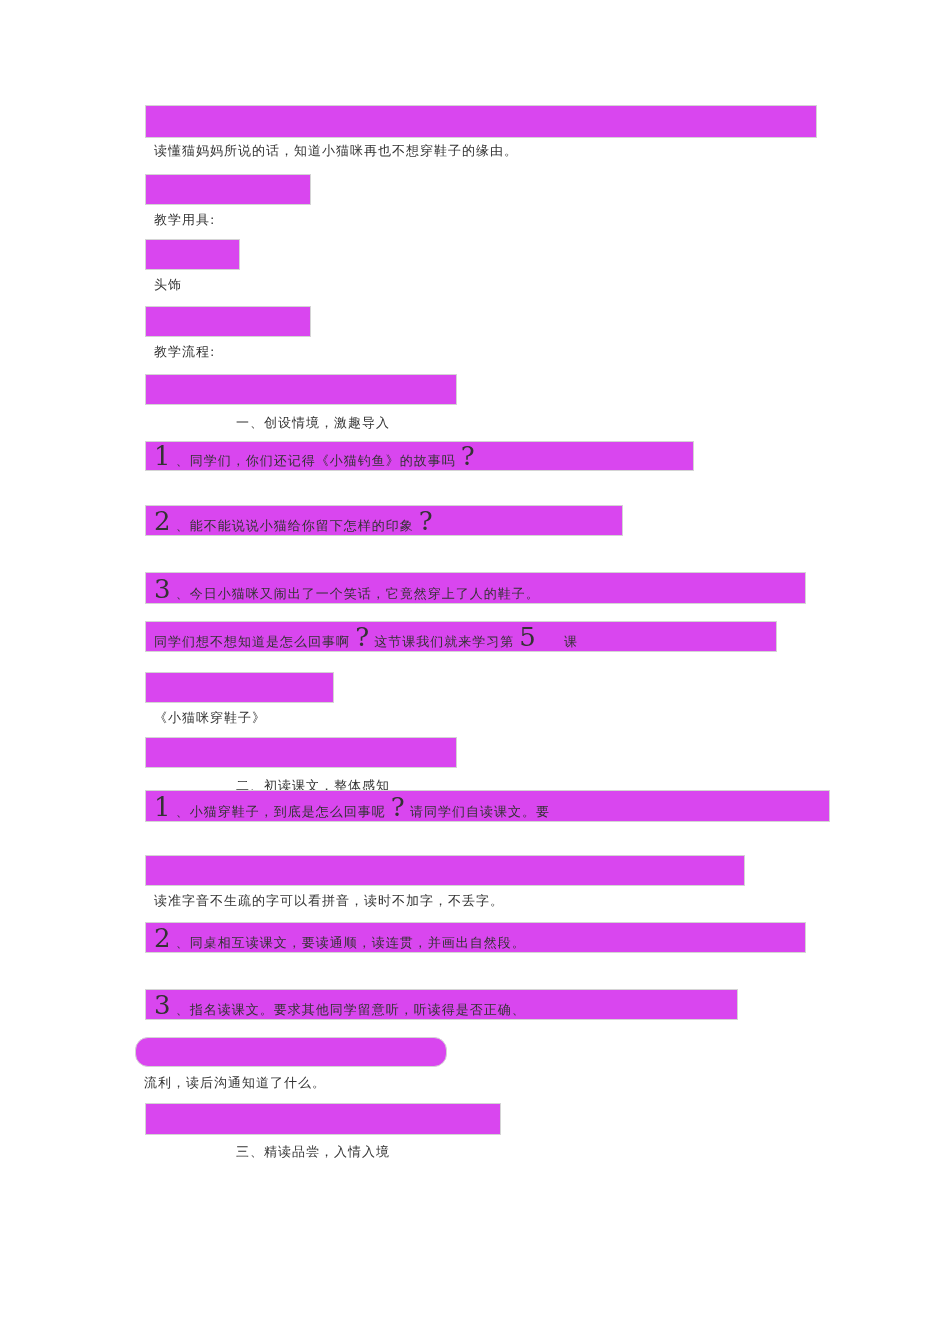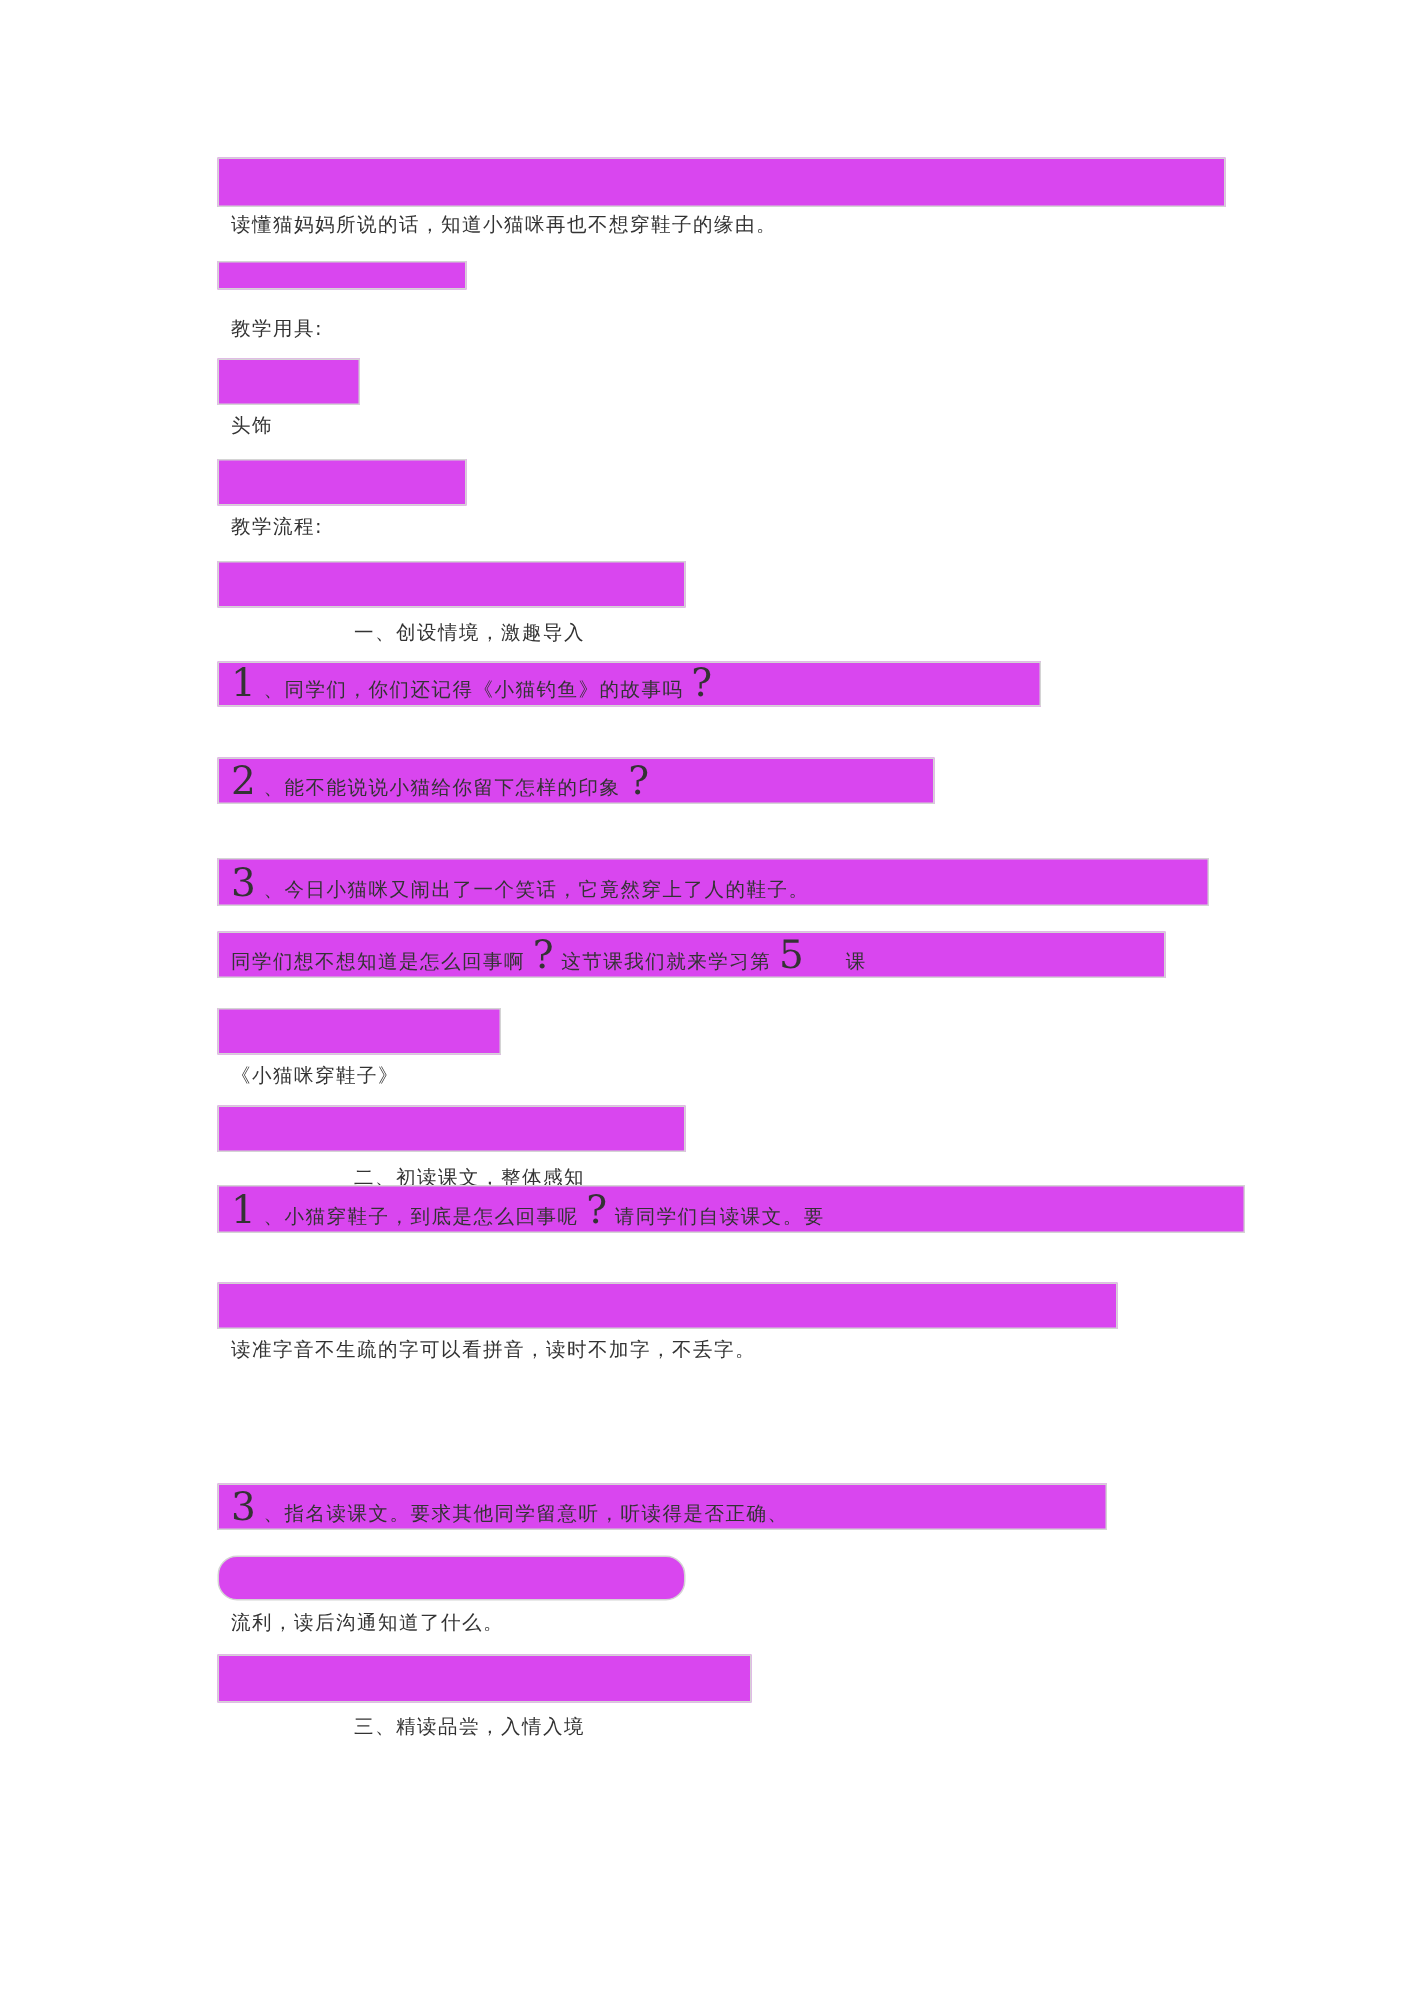--- a/index.html
+++ b/index.html
@@ -54,21 +54,21 @@
 </style>
 </head>
 <body>
 
 <div class="page">
 
   <div class="box" style="left:145px; top:105px; width:672px; height:33px;">
     <span class="box-inner"><span class="run run-normal">读懂猫妈妈所说的话，知道小猫咪再也不想穿鞋子的缘由。</span></span>
   </div>
 
-  <div class="box" style="left:145px; top:174px; width:166px; height:19px;">
+  <div class="box" style="left:145px; top:174px; width:166px; height:31px;">
     <span class="box-inner"><span class="run run-normal">教学用具:</span></span>
   </div>
 
   <div class="box" style="left:145px; top:239px; width:95px; height:31px;">
     <span class="box-inner"><span class="run run-normal">头饰</span></span>
   </div>
 
   <div class="box" style="left:145px; top:306px; width:166px; height:31px;">
     <span class="box-inner"><span class="run run-normal">教学流程:</span></span>
   </div>
@@ -102,26 +102,29 @@
   </div>
 
   <div class="box vc" style="left:145px; top:790px; width:685px; height:32px;">
     <span class="box-inner"><span class="run run-big">1</span><span class="run run-normal"> 、小猫穿鞋子，到底是怎么回事呢 </span><span class="run run-big">?</span><span class="run run-normal"> 请同学们自读课文。要</span></span>
   </div>
 
   <div class="box" style="left:145px; top:855px; width:600px; height:31px;">
     <span class="box-inner"><span class="run run-normal">读准字音不生疏的字可以看拼音，读时不加字，不丢字。</span></span>
   </div>
 
+  <div class="box vc" style="left:145px; top:922px; width:661px; height:31px;">
+    <span class="box-inner"><span class="run run-big">2</span><span class="run run-normal"> 、同桌相互读课文，要读通顺，读连贯，并画出自然段。</span></span>
+  </div>
 
   <div class="box vc" style="left:145px; top:989px; width:593px; height:31px;">
     <span class="box-inner"><span class="run run-big">3</span><span class="run run-normal"> 、指名读课文。要求其他同学留意听，听读得是否正确、</span></span>
   </div>
 
-  <div class="box" style="left:145px; top:1037px; width:312px; height:30px;border-radius:13px;">
+  <div class="box" style="left:135px; top:1037px; width:312px; height:30px;border-radius:13px;">
     <span class="box-inner"><span class="run run-normal">流利，读后沟通知道了什么。</span></span>
   </div>
 
   <div class="box header" style="left:145px; top:1103px; width:356px; height:32px;">
     <span class="box-inner"><span class="run run-normal">三、精读品尝，入情入境</span></span>
   </div>
 
 </div>
 
 </body></html>

